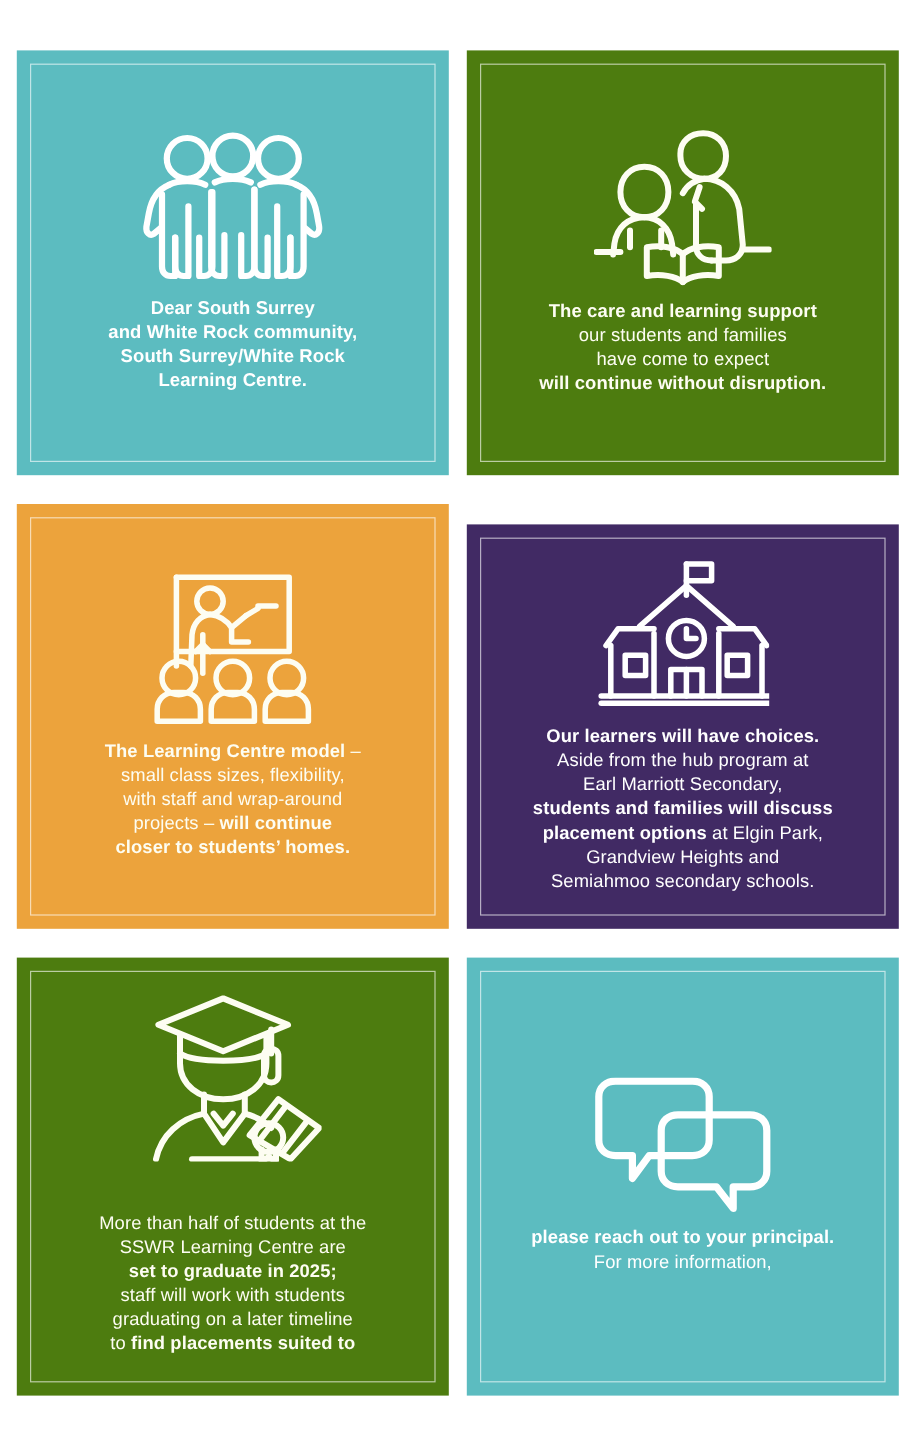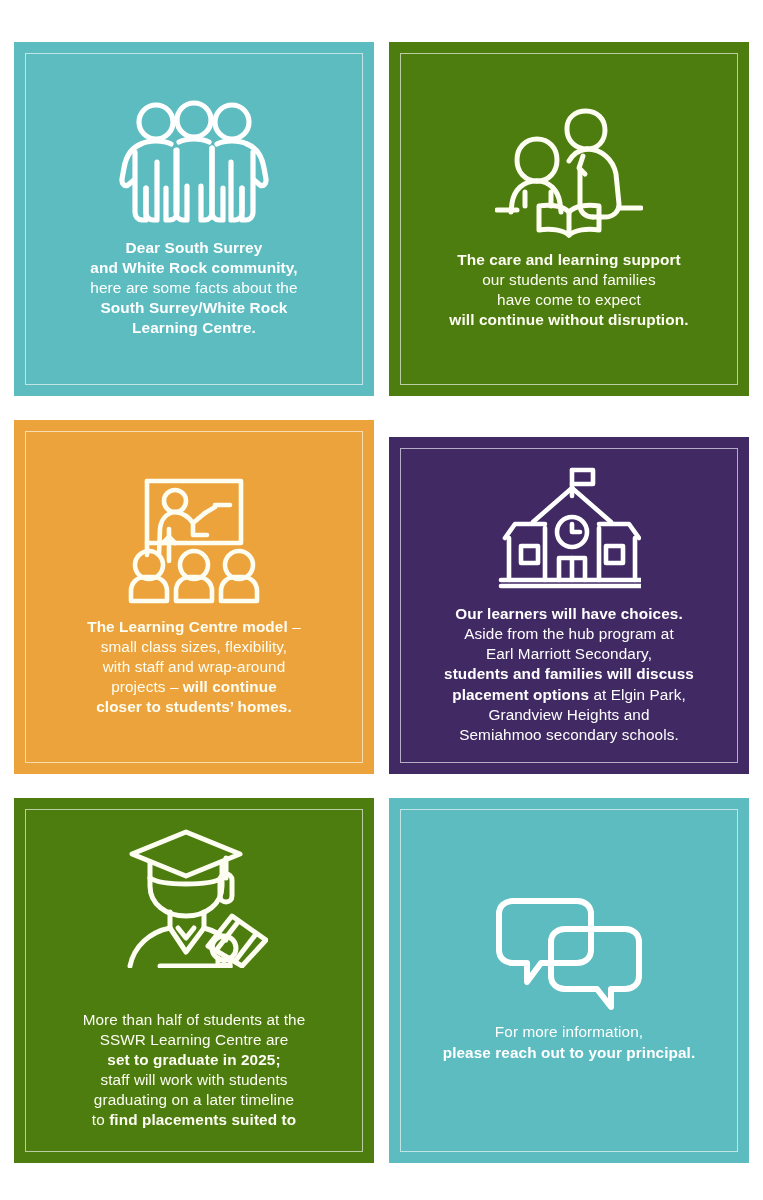--- a/index.html
+++ b/index.html
@@ -142,21 +142,20 @@
             <path d="M93 48 L93 112 C93 117 90 120 86 120 L82 120 L82 86"></path>
             <path d="M93 48 L93 112 C93 117 96 120 100 120 L104 120 L104 88"></path>
             <path d="M134 52 L134 112 C134 117 131 120 127 120 L123 120 L123 88"></path>
             <path d="M27 88 L27 112 C27 117 30 120 34 120 L38 120 L38 62"></path>
             <path d="M123 88 L123 112 C123 117 120 120 116 120 L112 120 L112 62"></path>
           </svg>
         </div>
         <div class="caption">
           <span class="ln b">Dear South Surrey</span>
           <span class="ln b">and White Rock community,</span>
-          <span class="ln r">here are some facts about the</span>
           <span class="ln b">South Surrey/White Rock</span>
           <span class="ln b">Learning Centre.</span>
         </div>
       </div>
     </div>
 
     <div class="panel p-green panel-care">
       <div class="inner-frame"></div>
       <div class="panel-content">
         <div class="icon-wrap">
@@ -295,20 +294,20 @@
     <div class="panel p-teal panel-contact">
       <div class="inner-frame"></div>
       <div class="panel-content">
         <div class="icon-wrap">
           <svg width="152" height="112" viewBox="0 0 152 112" fill="none" stroke="#ffffff" stroke-width="6" stroke-linecap="round" stroke-linejoin="round">
             <path d="M6 16 C6 8 12 3 20 3 L84 3 C92 3 98 8 98 16 L98 52 C98 60 92 65 84 65 L48 65 L34 84 L34 65 L20 65 C12 65 6 60 6 52 Z"></path>
             <path d="M58 44 C58 36 64 31 72 31 L132 31 C140 31 146 36 146 44 L146 78 C146 86 140 91 132 91 L118 91 L118 109 L104 91 L72 91 C64 91 58 86 58 78 Z"></path>
           </svg>
         </div>
         <div class="caption">
+          <span class="ln b">please reach out to your principal.</span>
           <span class="ln r">For more information,</span>
-          <span class="ln b">please reach out to your principal.</span>
         </div>
       </div>
     </div>
 
   </div>
 </div>
 
 </body></html>

